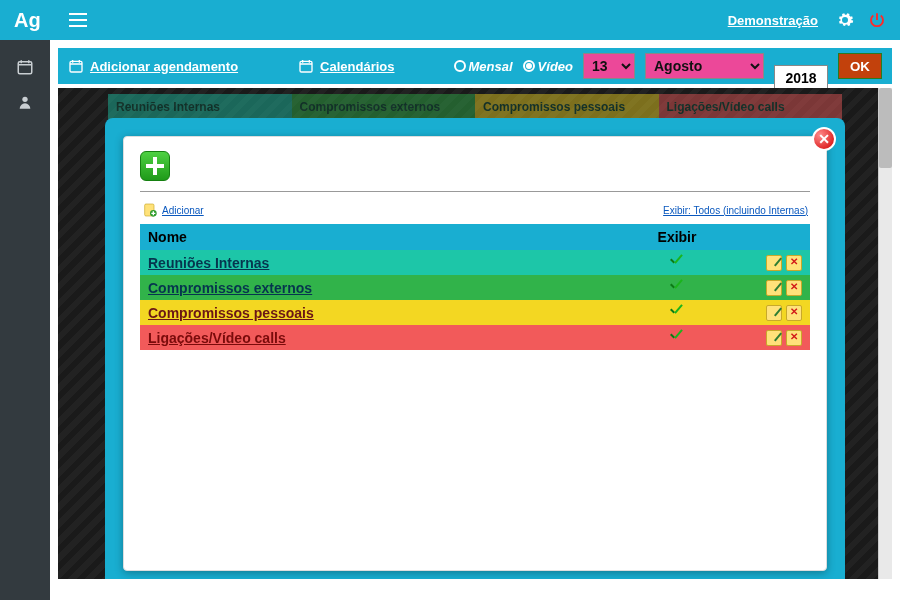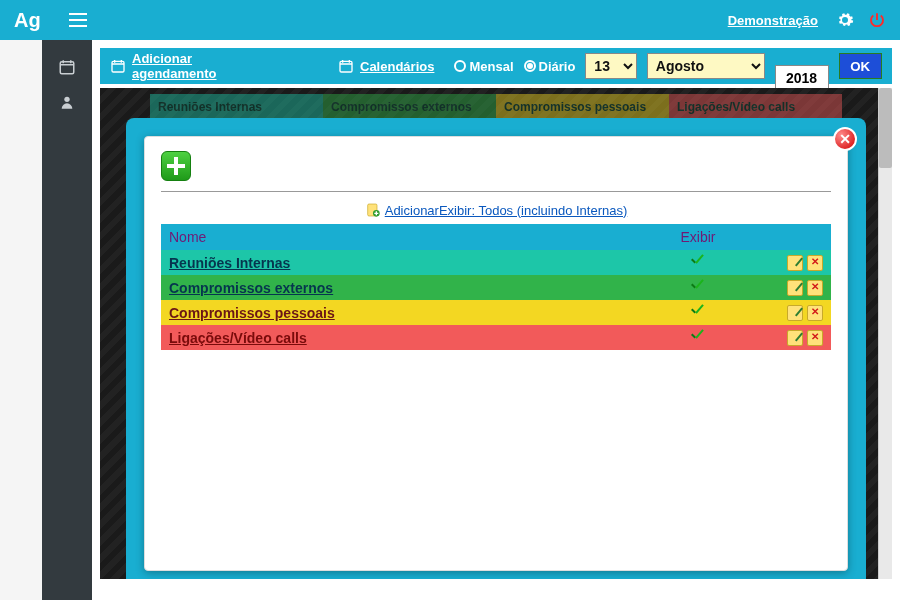--- a/index.html
+++ b/index.html
@@ -9,38 +9,38 @@
   
   .topbar { height: 40px; background: #19aed1; display: flex; align-items: center; padding: 0 14px; color: #fff; }
   .logo { font-weight: bold; font-size: 20px; margin-right: 28px; }
   .hamburger { cursor: pointer; }
   .topbar-spacer { flex: 1; }
   .topbar-link { color: #fff; text-decoration: underline; margin-right: 18px; font-weight: bold; font-size: 13px; }
   .gear { color: #fff; margin-right: 14px; cursor: pointer; }
   .power { color: #ff2a2a; cursor: pointer; }
 
   
-  .shell { flex: 1; display: flex; min-height: 0; padding-left: 42px; }
+  .shell { flex: 1; display: flex; min-height: 0; }
   .sidebar { width: 50px; background: #333a3f; display: flex; flex-direction: column; align-items: center; padding-top: 18px; gap: 18px; }
   .sidebar-item { color: #c9ced2; cursor: pointer; }
 
   .main { flex: 1; position: relative; background: #fff; display: flex; flex-direction: column; min-width: 0; }
 
   
   .toolbar { height: 36px; background: #19aed1; margin: 8px 8px 0 8px; display: flex; align-items: center; padding: 0 10px; gap: 10px; color: #fff; font-size: 13px; font-weight: bold; }
   .toolbar .tl-link { display: flex; align-items: center; gap: 6px; color: #fff; text-decoration: underline; cursor: pointer; }
   .toolbar-spacer { flex: 1; }
-  .radio-wrap { display: flex; align-items: center; gap: 3px; }
+  .radio-wrap { display: flex; align-items: center; gap: 3px; font-style: italic; }
   .radio { width: 12px; height: 12px; border-radius: 50%; border: 2px solid #fff; display: inline-block; position: relative; }
   .radio.on::after { content: ""; position: absolute; inset: 1px; background: #fff; border-radius: 50%; }
-  select.date-part { font-weight: bold; font-size: 14px; border: 1px solid #888; background: #fef9c3; color: #111; height: 26px; padding: 0 4px; }
+  select.date-part { font-weight: bold; font-size: 14px; border: 1px solid #888; background: #ec4899; color: #111; height: 26px; padding: 0 4px; }
   select.day { width: 52px; }
   select.month { width: 119px; }
   input.year { width: 54px; height: 26px; font-weight: bold; font-size: 14px; border: 1px solid #888; text-align: center; margin-top: 24px; }
-  .ok-btn { height: 26px; width: 44px; background: #1d4ed8; color: #fff; font-weight: bold; border: 1px solid #2b7a20; cursor: pointer; }
+  .ok-btn { height: 26px; width: 44px; background: #c2410c; color: #fff; font-weight: bold; border: 1px solid #2b7a20; cursor: pointer; }
 
   
   .content-backdrop { flex: 1; margin: 4px 8px 21px 8px; position: relative; background: repeating-linear-gradient(135deg, #1a1a1a 0 6px, #222 6px 12px); overflow: hidden; }
   .content-scroll { position: absolute; right: 0; top: 0; bottom: 0; width: 14px; background: #e9e9e9; border-left: 1px solid #ccc; }
   .content-scroll-thumb { width: 100%; height: 80px; background: #bcbcbc; border-radius: 2px; }
 
   
   .peek { position: absolute; top: 6px; left: 50px; right: 50px; height: 26px; display: flex; }
   .peek div { flex: 1; opacity: 0.45; font-size: 12px; font-weight: bold; color: #0a4b3a; padding: 6px 8px; overflow: hidden; white-space: nowrap; }
   .c-teal { background: #1dc6a8; }
@@ -54,26 +54,26 @@
   .modal { background: #fff; width: 100%; height: 435px; border-radius: 4px; box-shadow: 0 2px 8px rgba(0,0,0,0.3); padding: 14px 16px; position: relative; border: 1px solid #ddd; }
   .close-btn { position: absolute; top: -10px; right: -10px; width: 24px; height: 24px; background: radial-gradient(circle at 30% 30%, #ff8a8a, #d20000); border-radius: 50%; border: 2px solid #fff; color: #fff; font-weight: bold; font-size: 14px; line-height: 20px; text-align: center; cursor: pointer; }
   .modal-title-row { display: flex; align-items: center; justify-content: space-between; border-bottom: 1px solid #999; padding-bottom: 10px; }
   .modal-title { font-size: 17px; font-weight: bold; color: #5a5a5a; }
   .add-btn { width: 30px; height: 30px; background: linear-gradient(#4ed142, #1f9a19); border-radius: 6px; border: 1px solid #158010; display: flex; align-items: center; justify-content: center; cursor: pointer; }
   .add-btn-inner { width: 18px; height: 18px; position: relative; }
   .add-btn-inner::before, .add-btn-inner::after { content: ""; position: absolute; background: #fff; }
   .add-btn-inner::before { left: 7px; top: 0; width: 4px; height: 18px; }
   .add-btn-inner::after { top: 7px; left: 0; width: 18px; height: 4px; }
 
-  .modal-subbar { display: flex; align-items: center; justify-content: center; padding: 10px 2px 6px; font-size: 13px; }
+  .modal-subbar { display: flex; align-items: center; justify-content: space-between; padding: 10px 2px 6px; font-size: 10px; }
   .modal-subbar a { color: #0a58be; text-decoration: underline; cursor: pointer; }
   .adicionar-link { display: flex; align-items: center; gap: 4px; }
 
   .table { width: 100%; font-size: 14px; }
-  .thead { background: #19aed1; color: #701a75; font-weight: normal; display: flex; padding: 5px 8px; }
+  .thead { background: #19aed1; color: #000000; font-weight: bold; display: flex; padding: 5px 8px; }
   .col-nome { flex: 1; }
   .col-exibir { width: 110px; text-align: center; }
   .col-actions { width: 70px; text-align: right; }
   .trow { display: flex; align-items: center; padding: 4px 8px; }
   .trow a.name { font-weight: bold; text-decoration: underline; cursor: pointer; }
   .row-teal { background: #1dc6a8; } .row-teal a.name { color: #06354e; }
   .row-green { background: #31b34a; } .row-green a.name { color: #06354e; }
   .row-yellow { background: #f3d722; } .row-yellow a.name { color: #6a1616; }
   .row-red { background: #f25a5a; } .row-red a.name { color: #7a0b0b; }
 
@@ -155,21 +155,21 @@
         </span>
         <span>Calendários</span>
       </a>
       <span class="toolbar-spacer"></span>
       <span class="radio-wrap">
         <span class="radio"></span>
         <span>Mensal</span>
       </span>
       <span class="radio-wrap">
         <span class="radio on"></span>
-        <span>Diário</span>
+        <span>Vídeo</span>
       </span>
       <select class="date-part day"><option>13</option></select>
       <select class="date-part month"><option>Agosto</option></select>
       <input class="year" value="2018" style="">
       <button class="ok-btn">OK</button>
     </div>
 
     <div class="content-backdrop">
       <div class="peek">
         <div class="c-teal">Reuniões Internas</div>

